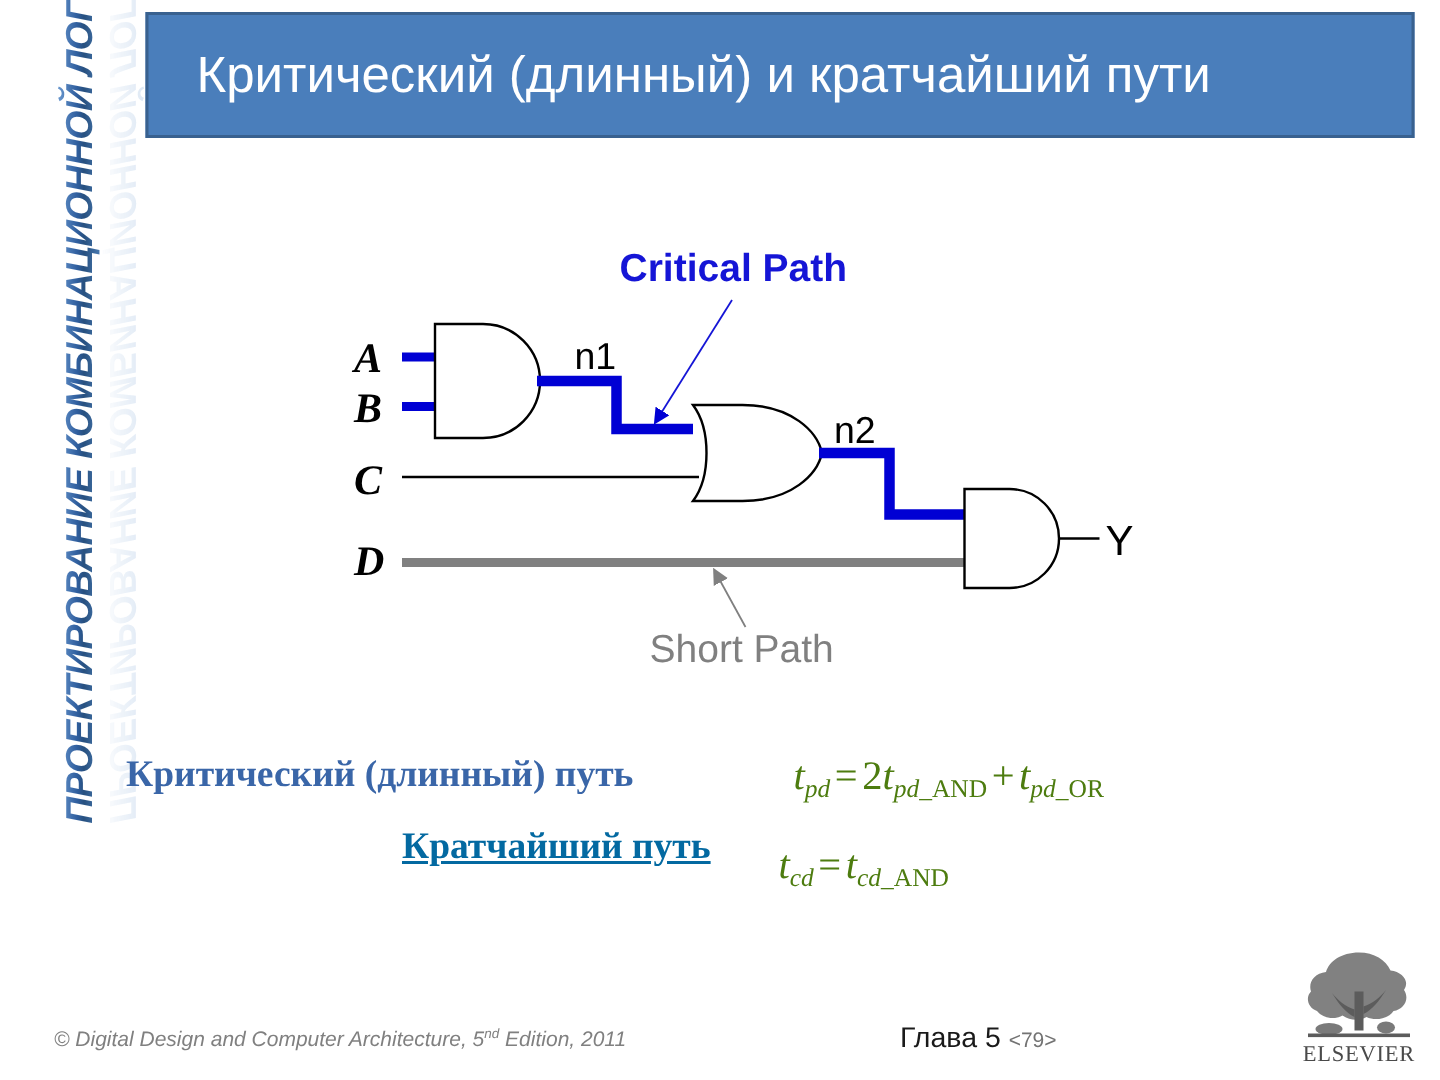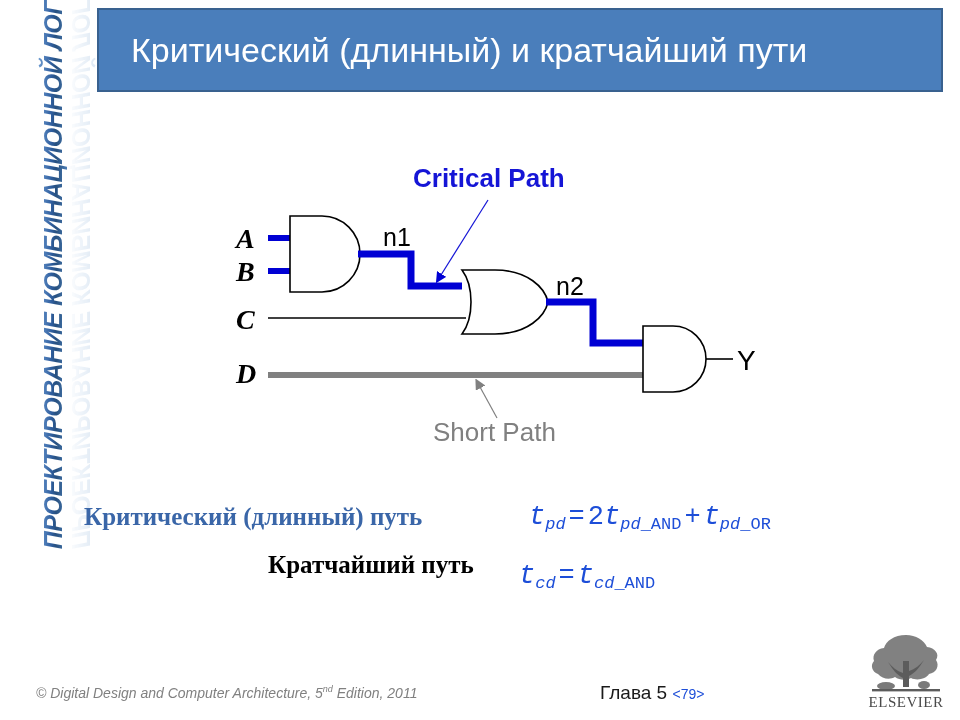--- a/index.html
+++ b/index.html
@@ -108,27 +108,28 @@
     white-space: nowrap;
   }
   #label-critical {
     left: 84px;
     top: 503px;
     color: #3a66a8;
   }
   #label-short {
     left: 268px;
     top: 551px;
-    color: #000000;
+    color: #0369a1;
+    text-decoration: underline;
   }
   .formula {
     position: absolute;
-    font-family: Liberation Mono, monospace;
+    font-family: Liberation Serif, serif;
     font-size: 27px;
-    color: #1d4ed8;
+    color: #4d7c0f;
     white-space: nowrap;
   }
   #formula-critical { left: 529px; top: 502px; }
   #formula-short { left: 519px; top: 561px; }
   .formula i { font-style: italic; }
   .formula .sub {
     font-size: 17px;
     vertical-align: -0.32em;
     font-style: italic;
   }
@@ -155,21 +156,21 @@
     position: absolute;
     left: 600px;
     top: 682px;
     font-family: "Liberation Sans", sans-serif;
     font-size: 19px;
     color: #1a1a1a;
     white-space: nowrap;
   }
   #footer-chapter .slide-no {
     font-size: 14px;
-    color: #1d4ed8;
+    color: #737373;
   }
   #elsevier-logo {
     position: absolute;
     left: 862px;
     top: 621px;
     width: 88px;
     height: 88px;
   }
 </style>
 </head>

